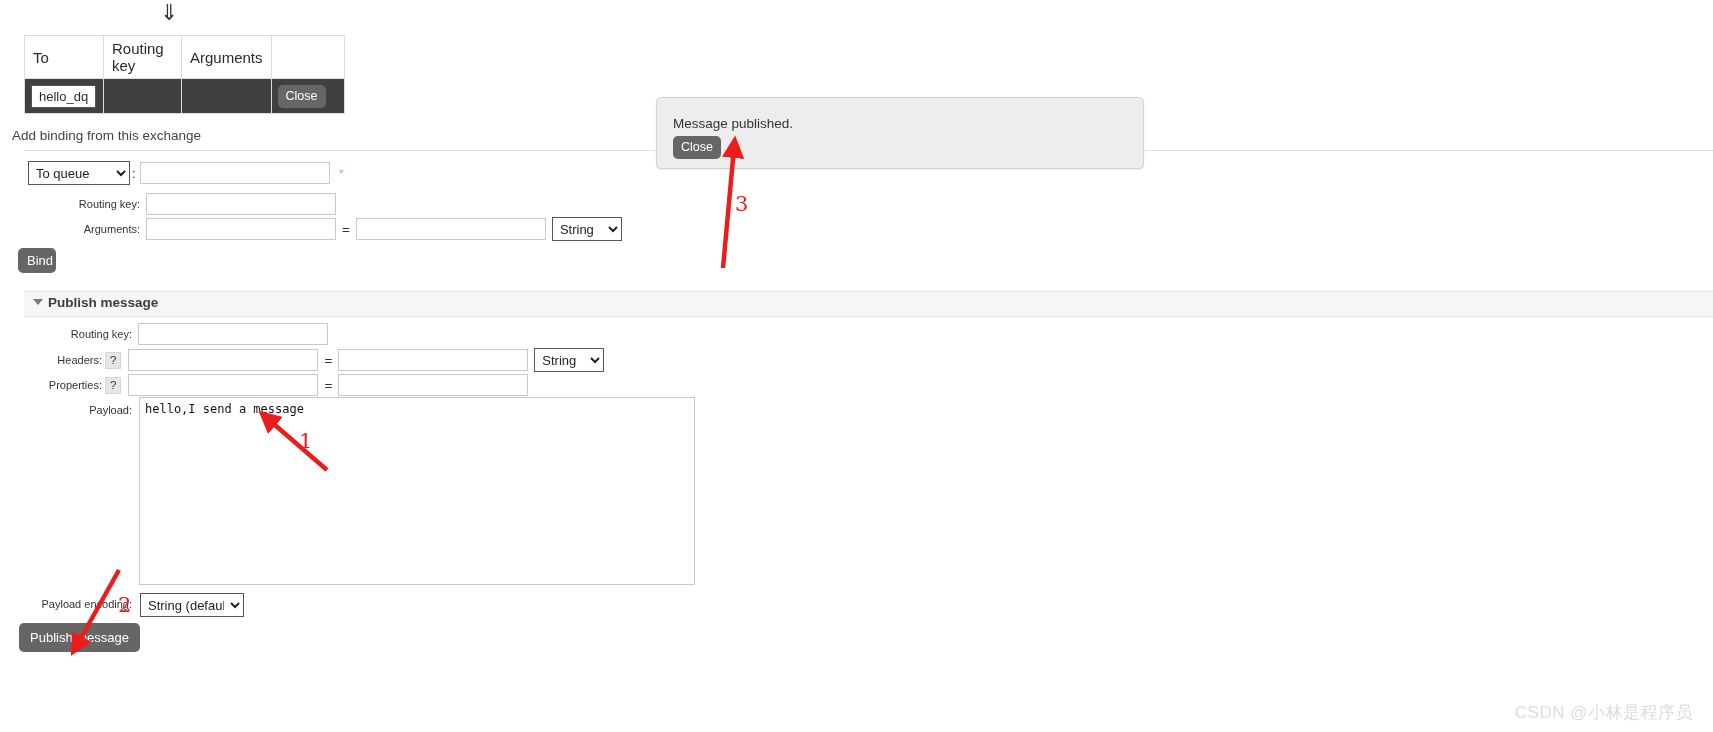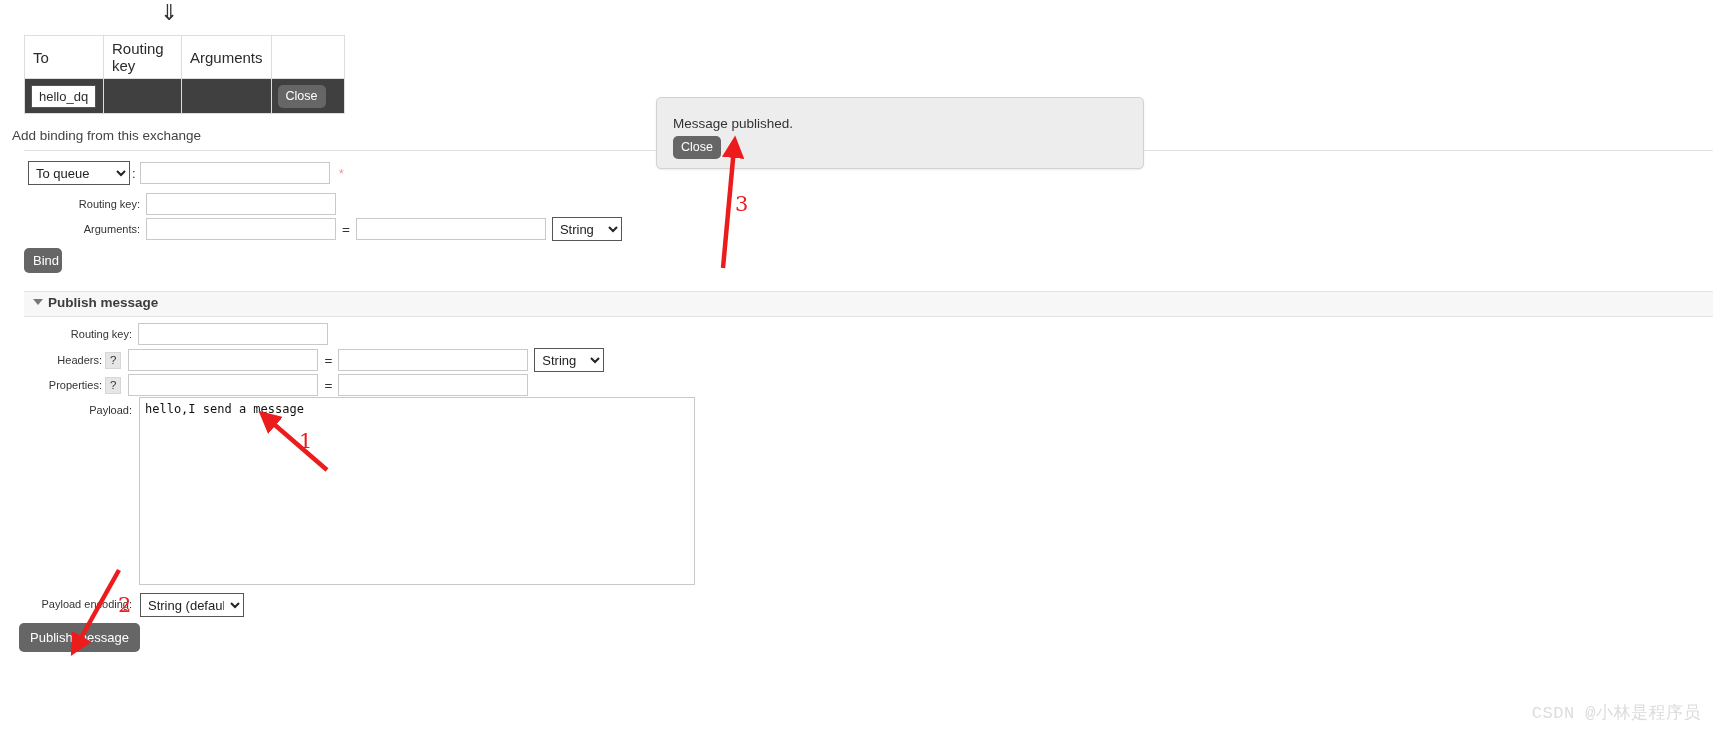--- a/index.html
+++ b/index.html
@@ -185,24 +185,24 @@
     position:absolute;
     color:#ec1c1c;
     font-size:21px;
     font-family:"DejaVu Serif","Liberation Serif",serif;
     pointer-events:none;
   }
 
   
   .watermark{
     position:absolute;
-    right:12px;bottom:8px;
+    right:20px;bottom:8px;
     color:#dcdcdc;
     font-size:17px;
-    font-family:Liberation Mono, monospace;
+    font-family:Liberation Sans, sans-serif;
     letter-spacing:.5px;
   }
 </style>
 </head>
 <body>
 
 <div class="page">
 
   <div class="dbl-arrow">⇓</div>
 
@@ -249,21 +249,21 @@
   <div class="form-row" style="left:28px;top:217px;">
     <span class="lbl" style="width:112px;">Arguments:</span>
     <input class="txt" style="width: 180px;" value="">
     <span class="eq">=</span>
     <input class="txt" style="width: 180px;" value="">
     <select class="sel" style="width:70px;margin-left:6px;">
       <option>String</option>
     </select>
   </div>
 
-  <button class="btn" style="position:absolute;left:24px;top:248px;width:38px;">Bind</button>
+  <button class="btn" style="position:absolute;left:18px;top:248px;width:38px;">Bind</button>
 
   <div class="bar" style="top:291px;"></div>
   <div class="caret" style="left:33px;top:299px;"></div>
   <div class="bar-txt" style="left:48px;top:295px;">Publish message</div>
 
   <div class="form-row" style="left:20px;top:323px;">
     <span class="lbl" style="width:112px;">Routing key:</span>
     <input class="txt" style="width: 180px;" value="">
   </div>
 

